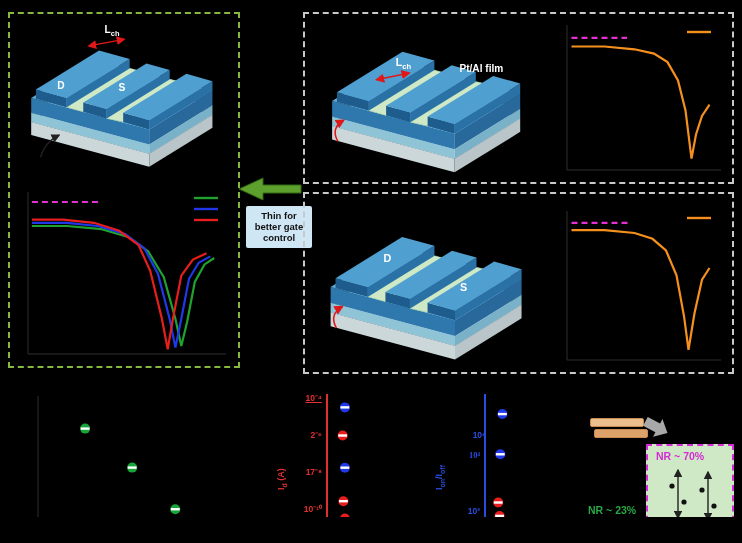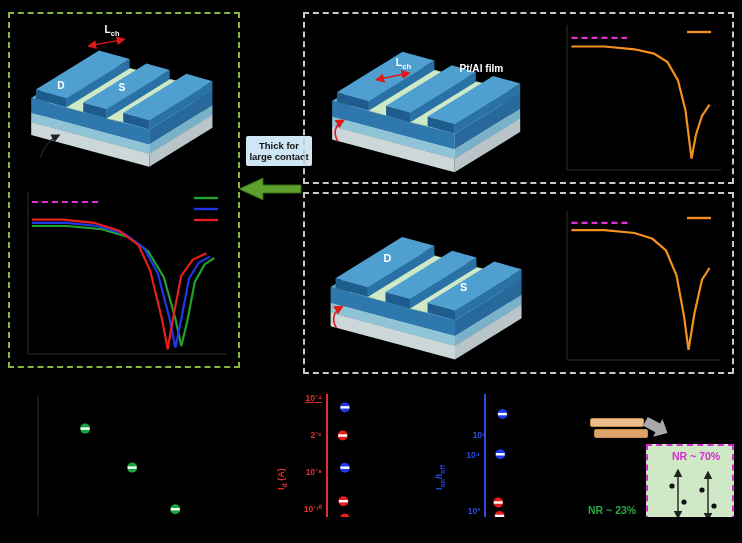--- a/index.html
+++ b/index.html
@@ -95,26 +95,26 @@
     <polyline points="15.9,16.0 85.7,16.0" fill="none" stroke="#e531d1" stroke-width="2.2" stroke-dasharray="6 4"></polyline>
         <polyline points="15.9,40.0 50.8,40.0 85.7,43.2 112.9,51.2 132.3,65.6 147.8,91.2 159.4,132.8 165.3,160.0 171.1,136.0 178.8,96.0 188.5,78.4 198.2,72.0" fill="none" stroke="#1fa32e" stroke-width="2.2"></polyline>
         <polyline points="15.9,36.8 50.8,36.8 81.8,40.0 109.0,48.0 128.4,62.4 142.0,88.0 153.6,132.8 159.4,161.6 165.3,132.8 173.0,92.8 182.7,76.8 194.4,70.4" fill="none" stroke="#2038e8" stroke-width="2.2"></polyline>
         <polyline points="15.9,33.6 46.9,33.6 78.0,36.8 103.2,44.8 122.6,59.2 134.2,84.8 145.9,132.8 151.7,163.2 157.5,129.6 165.3,89.6 176.9,73.6 190.5,67.2" fill="none" stroke="#e81e1e" stroke-width="2.2"></polyline>
         <line x1="178" x2="202" y1="12" y2="12" stroke="#1fa32e" stroke-width="2.4"></line>
         <line x1="178" x2="202" y1="23" y2="23" stroke="#2038e8" stroke-width="2.4"></line>
         <line x1="178" x2="202" y1="34" y2="34" stroke="#e81e1e" stroke-width="2.4"></line>
       </svg>
   </div>
 
-  <div class="note" style="left:246px;top:136px;">Thick for large contact</div>
 
   <svg class="abs" style="left:237px;top:176px;" width="66" height="26" viewBox="0 0 66 26">
     <polygon points="2,13 26,2 26,9 64,9 64,17 26,17 26,24" fill="#5ea02e" stroke="#2f6b12" stroke-width="1"></polygon>
   </svg>
 
+  <div class="note" style="left:246px;top:206px;">Thin for better gate control</div>
 
   <div class="box gray" style="left:303px;top:12px;width:431px;height:172px;">
 
     <svg class="abs" style="left:8px;top:4px;" width="235" height="164" viewBox="0 0 240 170" xmlns="http://www.w3.org/2000/svg" xmlns:xlink="http://www.w3.org/1999/xlink">
       <use xlink:href="#chipbase" href="#chipbase"></use>
       <text x="84" y="50" class="slabel"><tspan>L</tspan><tspan class="ssub" dy="3">ch</tspan></text>
       <line x1="64" y1="64" x2="98" y2="57" class="redarrow" marker-start="url(#mrr)" marker-end="url(#mr)"></line>
       <text x="150" y="56" class="slabel" style="font-size:10.5px;">Pt/Al film</text>
       <path d="M24,128 Q16,114 30,106" class="redcurve" marker-end="url(#mr)"></path>
     </svg>
@@ -162,21 +162,21 @@
           <circle cx="155.28" cy="119.2" r="5" fill="#17a53a"></circle>
           <line x1="150.88" x2="159.68" y1="119.2" y2="119.2" stroke="#ffffff" stroke-width="2.4"></line>
         </g>
       </svg>
   </div>
 
   <div id="panel2" class="panel" style="left:272px;top:390px;width:146px;height:150px;">
     <span class="ylab"><span>I</span><sub>d</sub><span> (A)</span></span>
     <span class="tick" style="left:14px;top:2px;text-decoration:underline;">10⁻⁴</span>
     <span class="tick" style="left:14px;top:39px;">2⁻⁶</span>
-    <span class="tick" style="left:14px;top:76px;">10⁻⁸</span>
+    <span class="tick" style="left:14px;top:76px;">17⁻⁸</span>
     <span class="tick" style="left:14px;top:113px;">10⁻¹⁰</span>
     <div class="axisline" style="left:54px;top:4px;height:140px;"></div>
     <svg id="scatter-2" class="abs" style="left:56px;top:0;" width="90" height="150" viewBox="0 0 90 150">
         <g>
           <circle cx="16.88" cy="17.380000000000003" r="5" fill="#2038e8"></circle>
           <line x1="12.479999999999999" x2="21.28" y1="17.380000000000003" y2="17.380000000000003" stroke="#ffffff" stroke-width="2.4"></line>
         </g>
         <g>
           <circle cx="14.66" cy="45.52" r="5" fill="#e81e1e"></circle>
           <line x1="10.26" x2="19.060000000000002" y1="45.52" y2="45.52" stroke="#ffffff" stroke-width="2.4"></line>
@@ -192,21 +192,21 @@
         <g>
           <circle cx="16.88" cy="128.60000000000002" r="5" fill="#e81e1e"></circle>
           <line x1="12.479999999999999" x2="21.28" y1="128.60000000000002" y2="128.60000000000002" stroke="#ffffff" stroke-width="2.4"></line>
         </g>
       </svg>
   </div>
 
   <div id="panel3" class="panel" style="left:430px;top:390px;width:142px;height:150px;">
     <span class="ylab"><span>I</span><sub>on</sub><span>/I</span><sub>off</sub></span>
     <span class="tick" style="left:20px;top:4px;margin-top:36px;">10⁶</span>
-    <span class="tick" style="left:14px;top:60px;">10⁴</span>
+    <span class="tick" style="left:14px;top:60px;font-family:Liberation Serif, serif;">10⁴</span>
     <span class="tick" style="left:14px;top:116px;">10²</span>
     <div class="axisline" style="left:54px;top:4px;height:140px;"></div>
     <svg id="scatter-3" class="abs" style="left:56px;top:0;" width="86" height="150" viewBox="0 0 86 150">
         <g>
           <circle cx="16.4" cy="24.08" r="5" fill="#2038e8"></circle>
           <line x1="11.999999999999998" x2="20.799999999999997" y1="24.08" y2="24.08" stroke="#ffffff" stroke-width="2.4"></line>
         </g>
         <g>
           <circle cx="14.3" cy="64.28" r="5" fill="#2038e8"></circle>
           <line x1="9.9" x2="18.700000000000003" y1="64.28" y2="64.28" stroke="#ffffff" stroke-width="2.4"></line>
@@ -231,17 +231,17 @@
     <div class="greenbox" style="left:62px;top:56px;width:88px;height:88px;">
       <svg id="nr-symbols" class="abs" style="left:2px;top:16px;" width="84" height="66" viewBox="0 0 84 66">
         <line x1="28" y1="8" x2="28" y2="56" stroke="#222" stroke-width="1.4" marker-start="url(#mbs)" marker-end="url(#mb)"></line>
         <circle cx="22" cy="24" r="2.6" fill="#111"></circle>
         <circle cx="34" cy="40" r="2.6" fill="#111"></circle>
         <line x1="58" y1="10" x2="58" y2="58" stroke="#222" stroke-width="1.4" marker-start="url(#mbs)" marker-end="url(#mb)"></line>
         <circle cx="52" cy="28" r="2.6" fill="#111"></circle>
         <circle cx="64" cy="44" r="2.6" fill="#111"></circle>
       </svg>
     </div>
-    <div class="nrlabel magenta" style="left:72px;top:62px;margin-left:16px;">NR ~ 70%</div>
+    <div class="nrlabel magenta" style="left:72px;top:62px;">NR ~ 70%</div>
     <div class="nrlabel green" style="left:4px;top:116px;">NR ~ 23%</div>
   </div>
 
 </div>
 
 </body></html>

